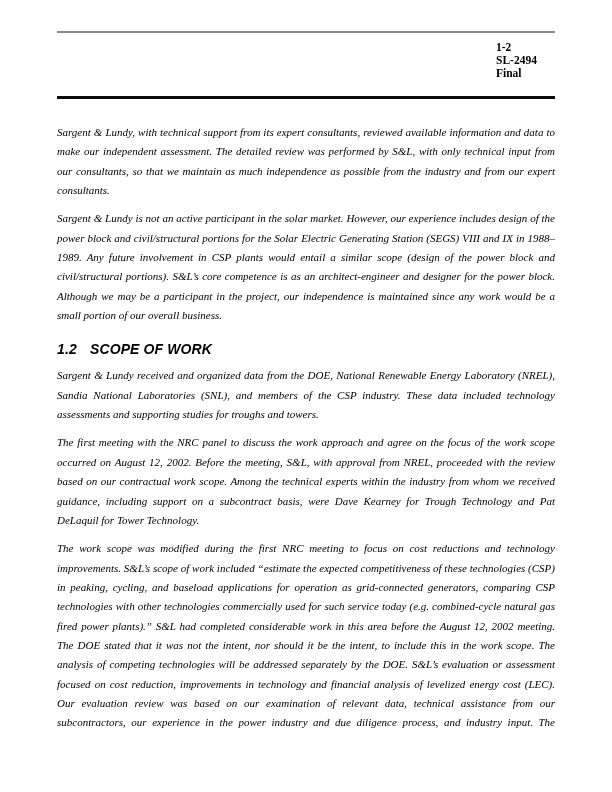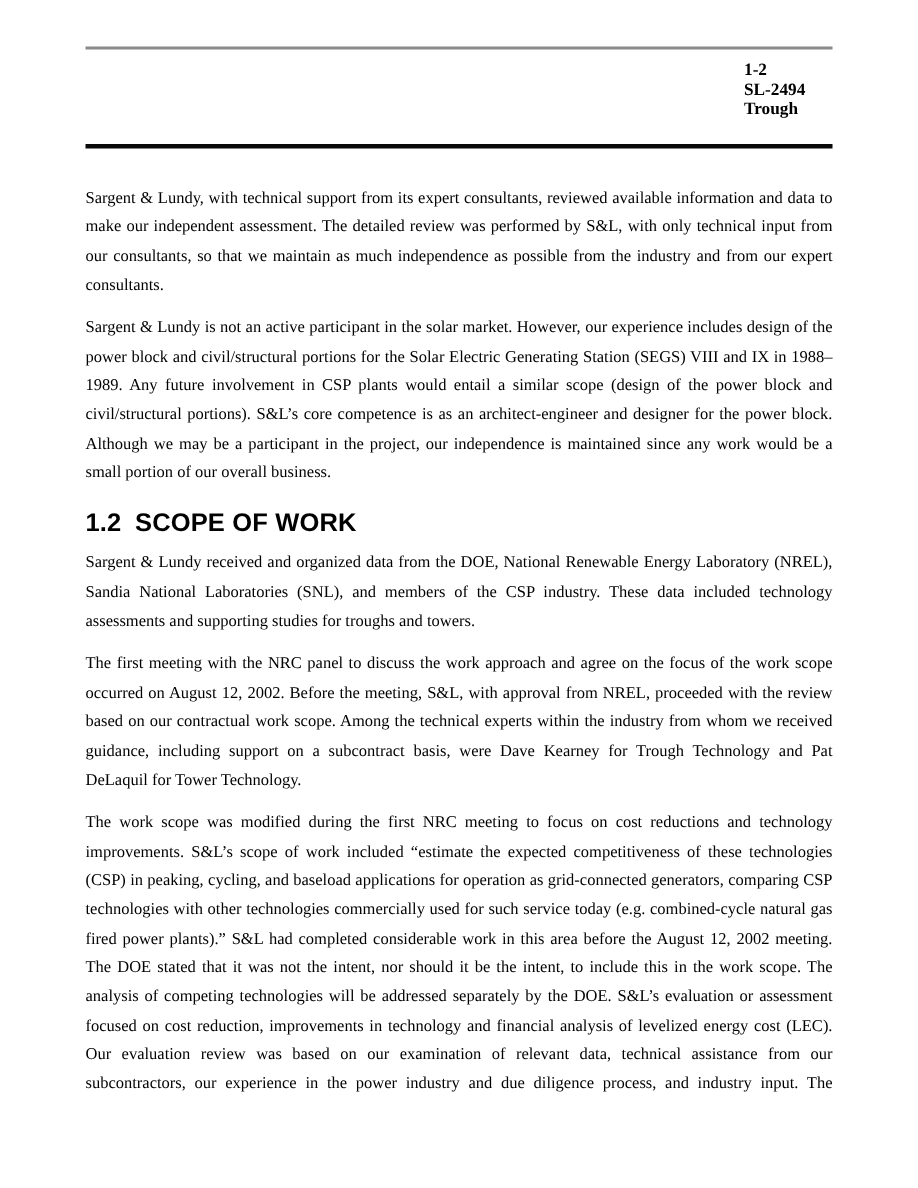--- a/index.html
+++ b/index.html
@@ -26,45 +26,46 @@
     text-align: left;
   }
   .content {
     position: absolute;
     left: 57px;
     top: 123px;
     width: 498px;
     font-size: 11px;
     line-height: 19.35px;
     text-align: justify;
+    font-style: italic;
   }
   .para { margin: 0 0 9px 0; }
   .para-continued { text-align-last: justify; }
   .section-heading {
     margin: 13px 0 6px 0;
     font-family: "Liberation Sans", sans-serif;
-    font-size: 17px;
+    font-size: 14px;
     line-height: 22px;
     font-weight: 700;
     text-align: left;
     letter-spacing: 0.1px;
   }
   .sec-num { display: inline-block; width: 33px; }
 </style>
 </head>
 <body>
 
 <div class="page">
 
   <div class="rule rule-thin"></div>
 
   <div class="header-block">
     <div>1-2</div>
     <div>SL-2494</div>
-    <div>Trough</div>
+    <div>Final</div>
   </div>
 
   <div class="rule rule-thick"></div>
 
   <div class="content">
 
     <p class="para">Sargent &amp; Lundy, with technical support from its expert consultants, reviewed available information and data to make our independent assessment. The detailed review was performed by S&amp;L, with only technical input from our consultants, so that we maintain as much independence as possible from the industry and from our expert consultants.</p>
 
     <p class="para">Sargent &amp; Lundy is not an active participant in the solar market. However, our experience includes design of the power block and civil/structural portions for the Solar Electric Generating Station (SEGS) VIII and IX in 1988–1989. Any future involvement in CSP plants would entail a similar scope (design of the power block and civil/structural portions). S&amp;L’s core competence is as an architect-engineer and designer for the power block. Although we may be a participant in the project, our independence is maintained since any work would be a small portion of our overall business.</p>
 

